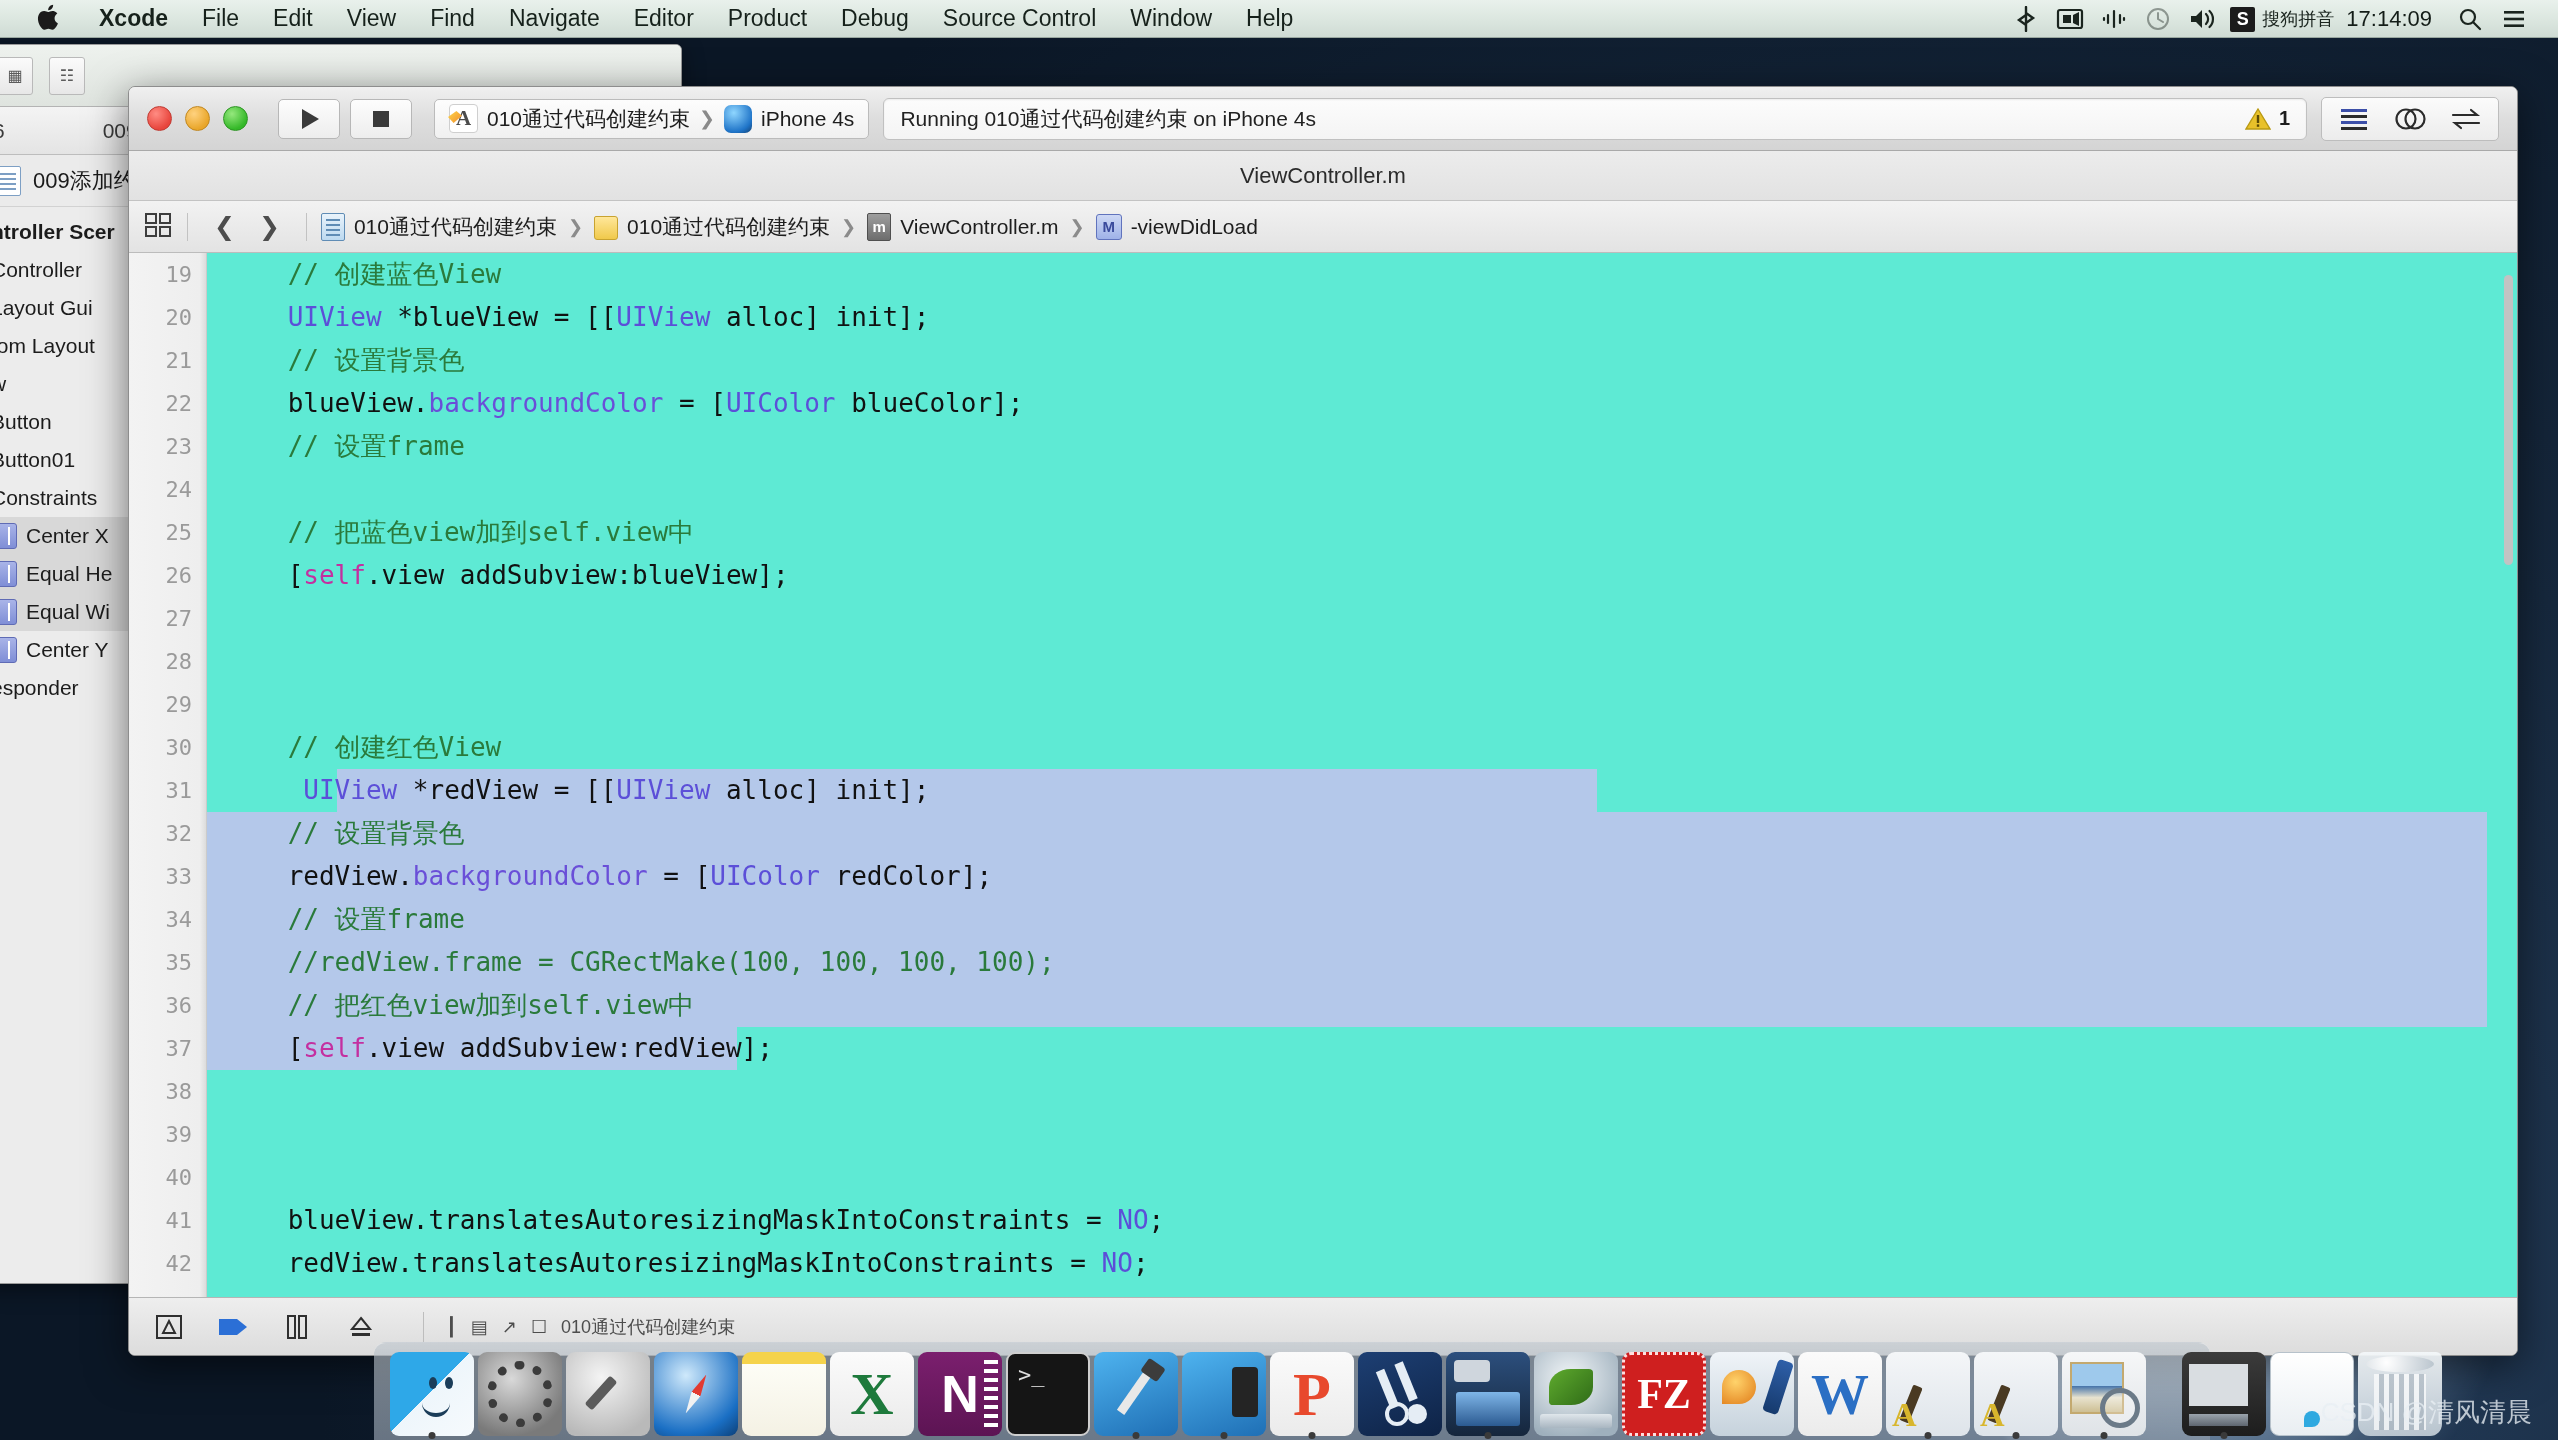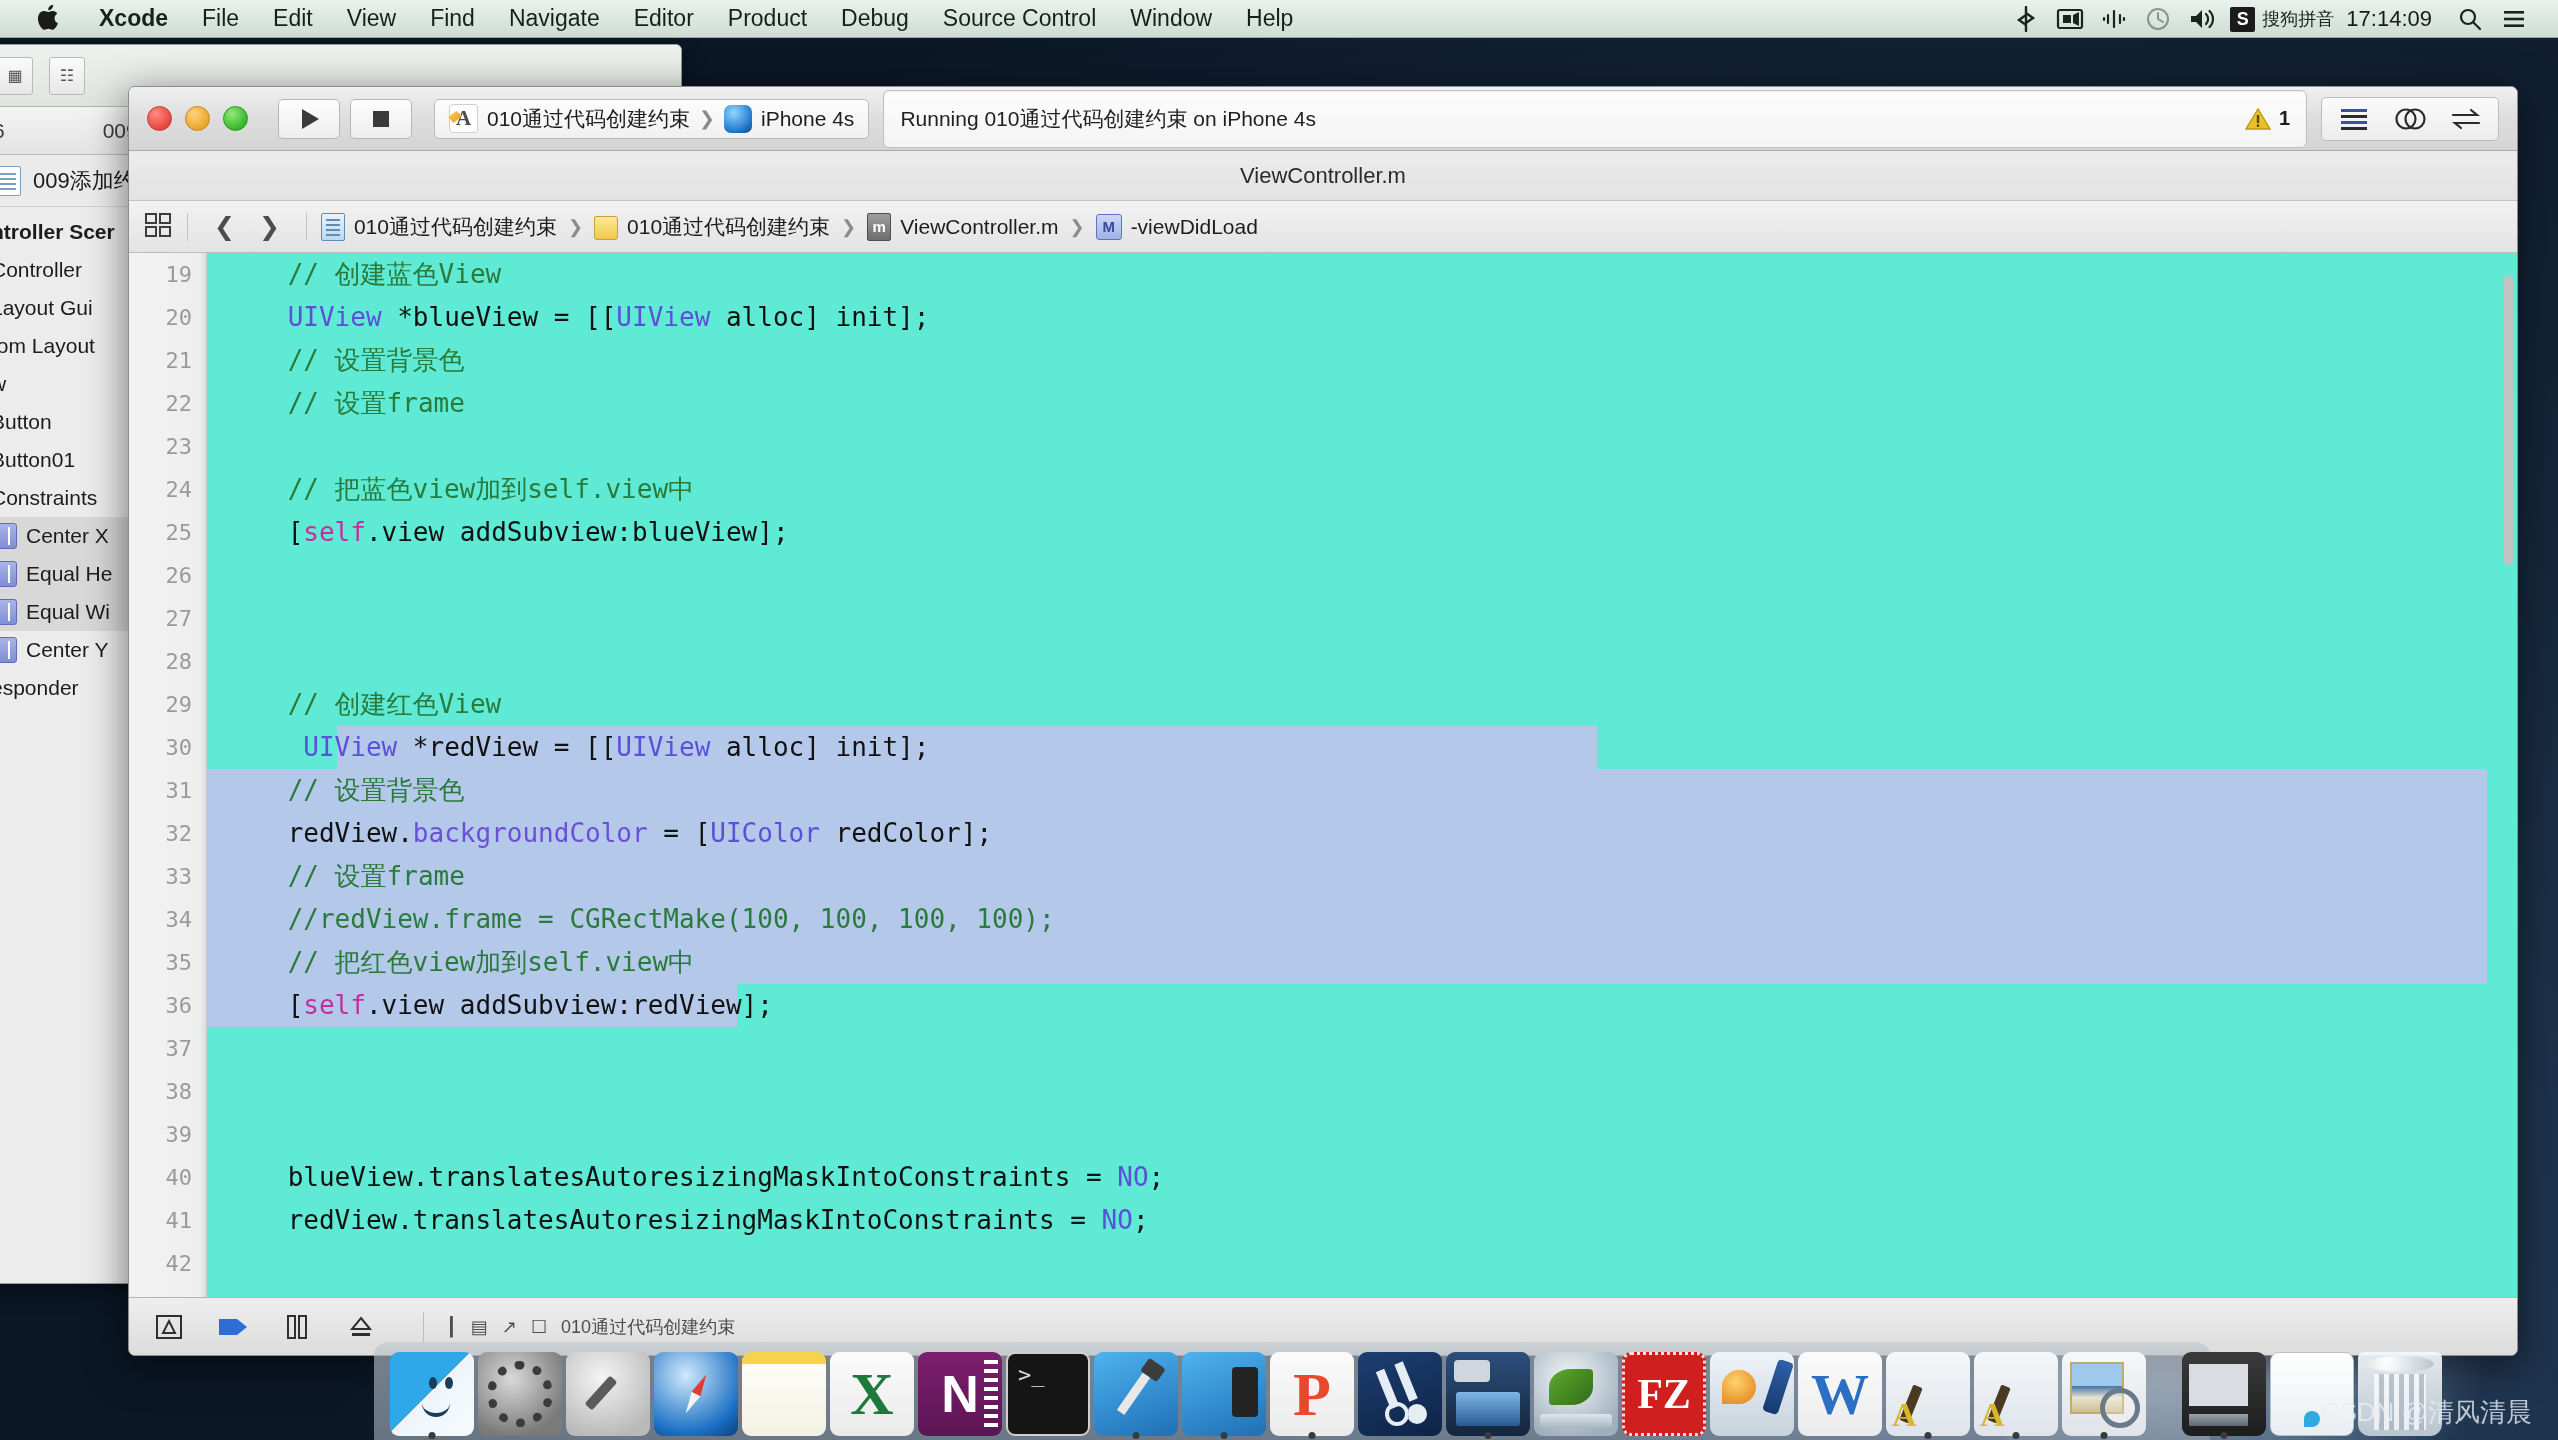--- a/index.html
+++ b/index.html
@@ -165,21 +165,21 @@
   .xc-app-ico:after {
     content:""; position:absolute; left:-2px; top:6px; width:14px; height:12px;
     background:linear-gradient(135deg,#ffd84a,#f08b2a);
     clip-path:polygon(0 50%,60% 0,100% 40%,40% 100%);
   }
   .dev-ico {
     width:28px; height:28px; border-radius:7px; flex:0 0 auto;
     background:radial-gradient(circle at 35% 28%,#8fd6ff,#1f74c8 70%,#14406f 100%);
   }
   #status-box {
-    flex:1 1 auto; height:58px; margin:0 14px;
+    flex:1 1 auto; height:42px; margin:0 14px;
     background:linear-gradient(180deg,#fcfcfc,#f4f4f4);
     border:1px solid #c0c0c0; border-radius:6px;
     display:flex; align-items:center; justify-content:space-between;
     padding:0 16px; box-shadow:inset 0 1px 2px rgba(0,0,0,.07);
   }
   #status-text { font-size:21px; color:#222; white-space:nowrap; }
   #warn-group { display:flex; align-items:center; gap:8px; }
   #warn-count { font-size:20px; font-weight:bold; color:#1c1c1c; }
   #right-tb {
     display:flex; align-items:center; gap:4px;
@@ -575,20 +575,21 @@
         <div class="gl">39</div>
         <div class="gl">40</div>
         <div class="gl">41</div>
         <div class="gl">42</div>
         <div class="gl">43</div>
       </div>
     <div id="code">
         <div class="cl"><span class="t">    </span><span class="t cm">// 创建蓝色View</span></div>
         <div class="cl"><span class="t">    </span><span class="t tp">UIView </span><span class="t pl">*blueView = [[</span><span class="t tp">UIView</span><span class="t pl"> alloc] init];</span></div>
         <div class="cl"><span class="t">    </span><span class="t cm">// 设置背景色</span></div>
+        <div class="cl"><span class="t">    </span><span class="t pl">blueView.</span><span class="t prop">backgroundColor</span><span class="t pl"> = [</span><span class="t tp">UIColor</span><span class="t pl"> blueColor];</span></div>
         <div class="cl"><span class="t">    </span><span class="t cm">// 设置frame</span></div>
         <div class="cl"><span class="t">    </span></div>
         <div class="cl"><span class="t">    </span><span class="t cm">// 把蓝色view加到self.view中</span></div>
         <div class="cl"><span class="t">    </span><span class="t pl">[</span><span class="t slf">self</span><span class="t pl">.view addSubview:blueView];</span></div>
         <div class="cl"></div>
         <div class="cl"></div>
         <div class="cl"></div>
         <div class="cl"><span class="t">    </span><span class="t cm">// 创建红色View</span></div>
         <div class="cl"><div class="selbg" style="left: 112px; width: 1260px; background: rgb(180, 200, 234);"></div><span class="t">    </span><span class="t tp"> UIView </span><span class="t pl">*redView = [[</span><span class="t tp">UIView</span><span class="t pl"> alloc] init];</span></div>
         <div class="cl"><div class="selbg" style="left: -18px; width: 2280px; background: rgb(180, 200, 234);"></div><span class="t">    </span><span class="t cm">// 设置背景色</span></div>

